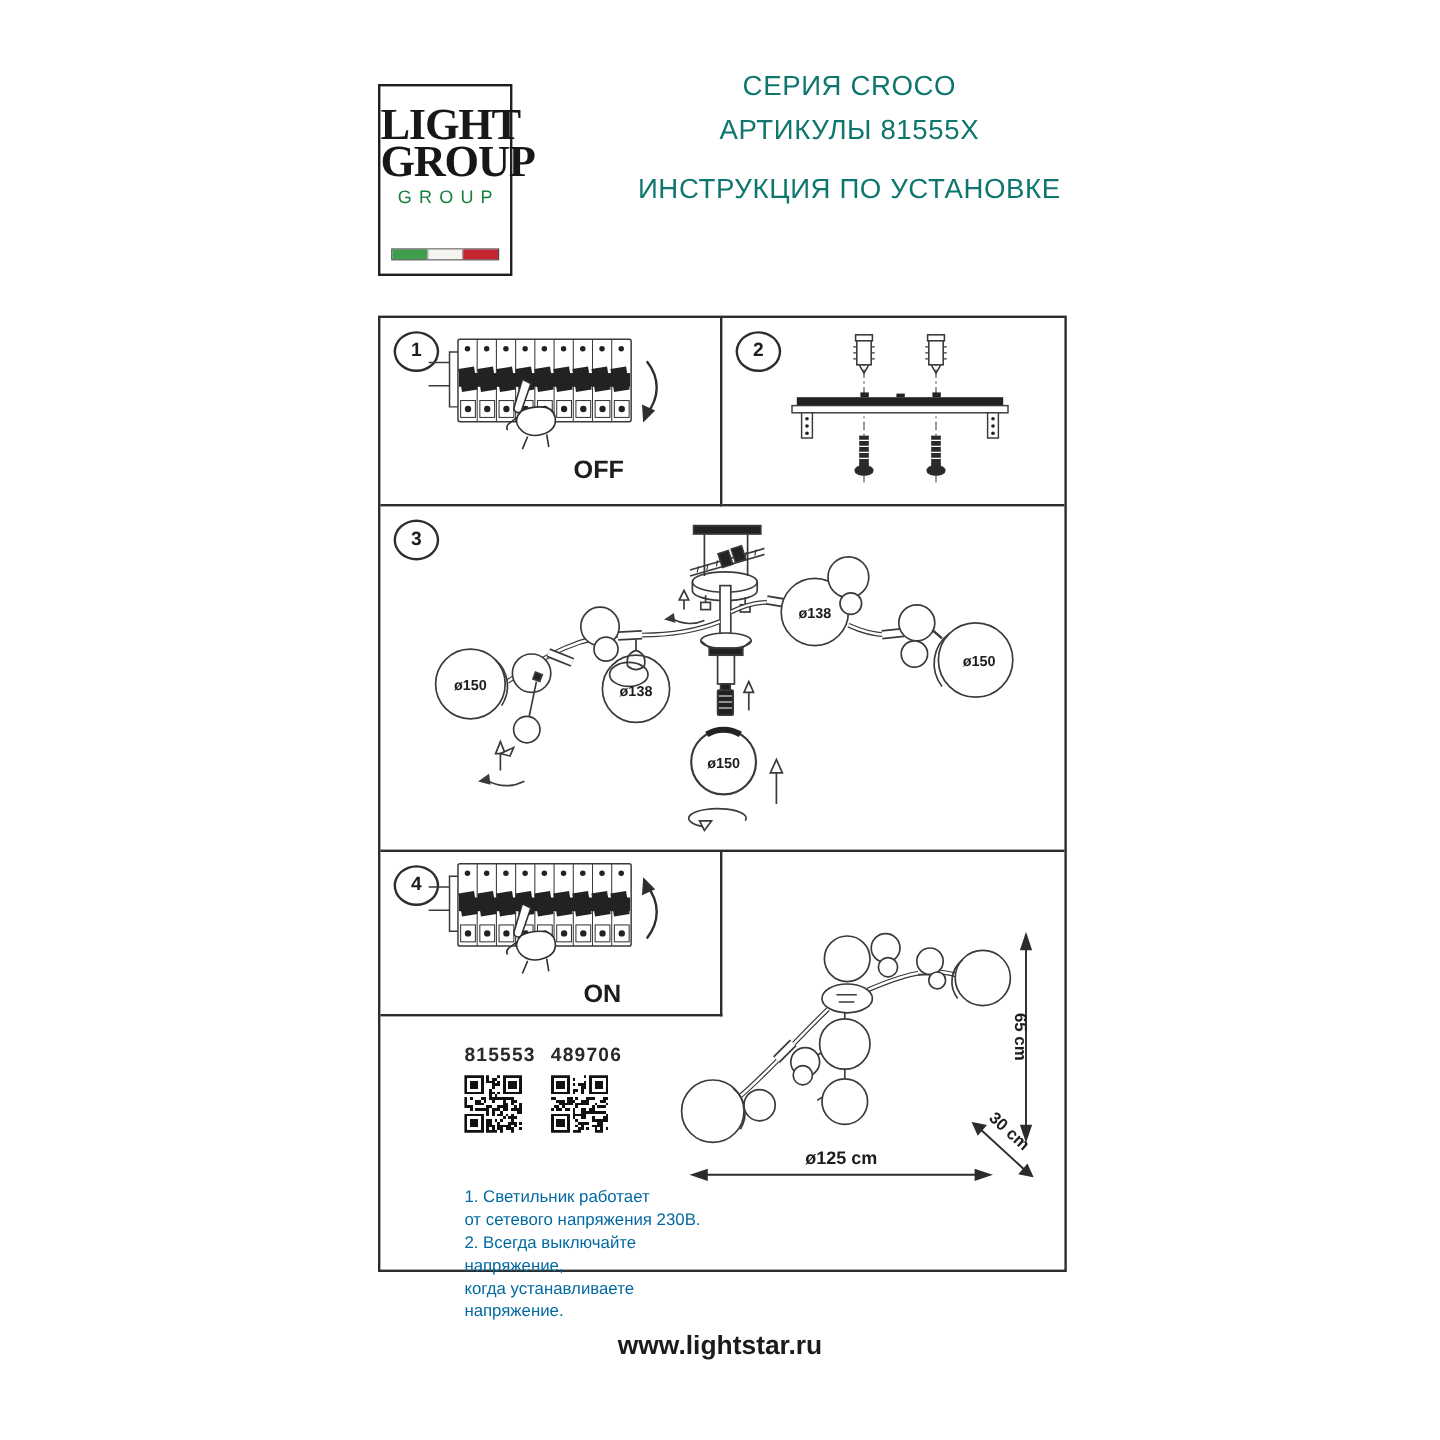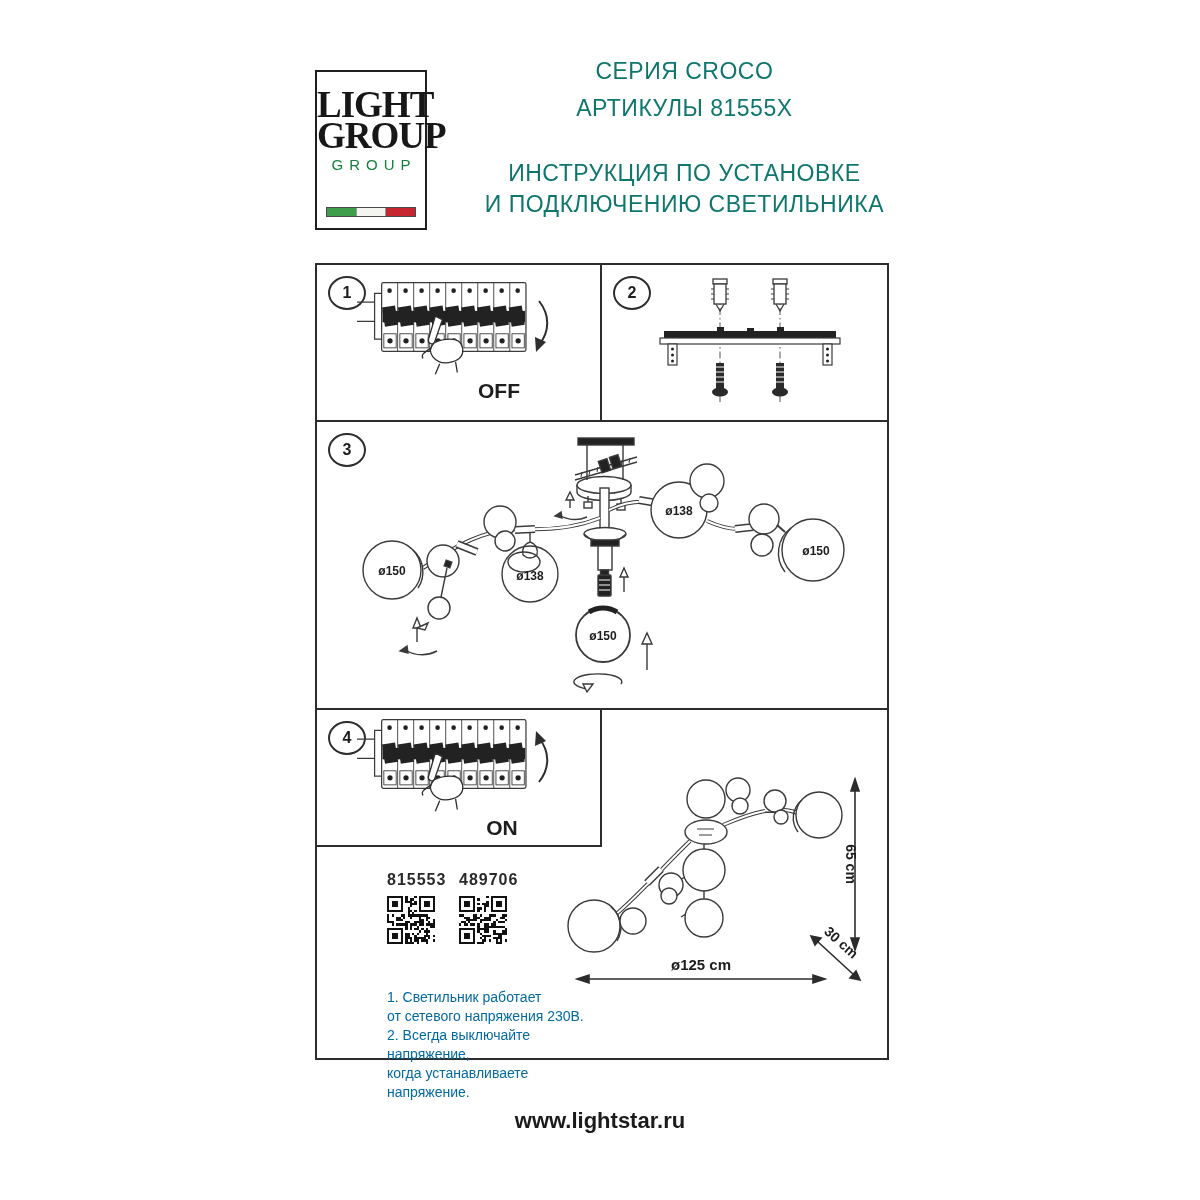--- a/index.html
+++ b/index.html
@@ -12,21 +12,21 @@
             font-size:37px;line-height:31px;text-align:center;letter-spacing:-1px;color:#171717;}
   .logo-light{margin-top:17px;}
   .logo-group{margin-top:5px;text-align:center;font-size:15px;letter-spacing:6px;
             padding-left:6px;color:#15803d;}
   .flag{position:absolute;left:9px;right:9px;bottom:11px;height:10px;display:flex;
         border:1px solid #4a4a4a;box-sizing:border-box;}
   .flag span{flex:1;}
   .header-right{position:absolute;right:316px;top:58px;text-align:center;font-weight:normal;color:#0f766e;}
   .hr-series{font-size:23px;letter-spacing:.5px;}
   .hr-articles{font-size:23px;margin-top:10px;letter-spacing:.5px;}
-  .hr-title{margin-top:36px;font-size:23px;line-height:31px;letter-spacing:.5px;}
+  .hr-title{margin-top:20px;font-size:23px;line-height:31px;letter-spacing:.5px;}
   
   .grid{position:absolute;left:315px;top:263px;width:574px;height:797px;
         border:2px solid #2d2d2d;box-sizing:border-box;}
   .panel{position:absolute;box-sizing:border-box;border:0 solid #2d2d2d;}
   .p1{left:0;top:0;width:285px;height:157px;border-right-width:2px;border-bottom-width:2px;}
   .p2{left:285px;top:0;width:285px;height:157px;border-bottom-width:2px;}
   .p3{left:0;top:157px;width:570px;height:288px;border-bottom-width:2px;}
   .p4{left:0;top:445px;width:285px;height:137px;border-right-width:2px;border-bottom-width:2px;}
   .bl{left:0;top:582px;width:285px;height:211px;padding-left:40px;}
   .step-circle{position:absolute;left:11px;top:11px;width:34px;height:30px;border:2px solid #2d2d2d;
@@ -122,21 +122,20 @@
         <span style="background:#f4f4f0;border-left:1px solid #9a9a9a;border-right:1px solid #9a9a9a"></span>
         <span style="background:#c52630"></span>
     </div>
   </div>
 
   <div class="header-right">
     <div class="hr-series">СЕРИЯ CROCO</div>
     <div class="hr-articles">АРТИКУЛЫ 81555X</div>
     <div class="hr-title">
       <div>ИНСТРУКЦИЯ ПО УСТАНОВКЕ</div>
-      <div>И ПОДКЛЮЧЕНИЮ СВЕТИЛЬНИКА</div>
     </div>
   </div>
 
   <div class="grid">
 
     <section class="panel p1">
       <div class="step-circle">1</div>
       <svg class="draw" viewBox="0 0 283 155">
         <use href="#breaker" x="40" y="14" width="176" height="99"></use>
         <path d="M222,36 C233,50 233,66 222,80" stroke="#2e2e2e" stroke-width="2" fill="none"></path>

